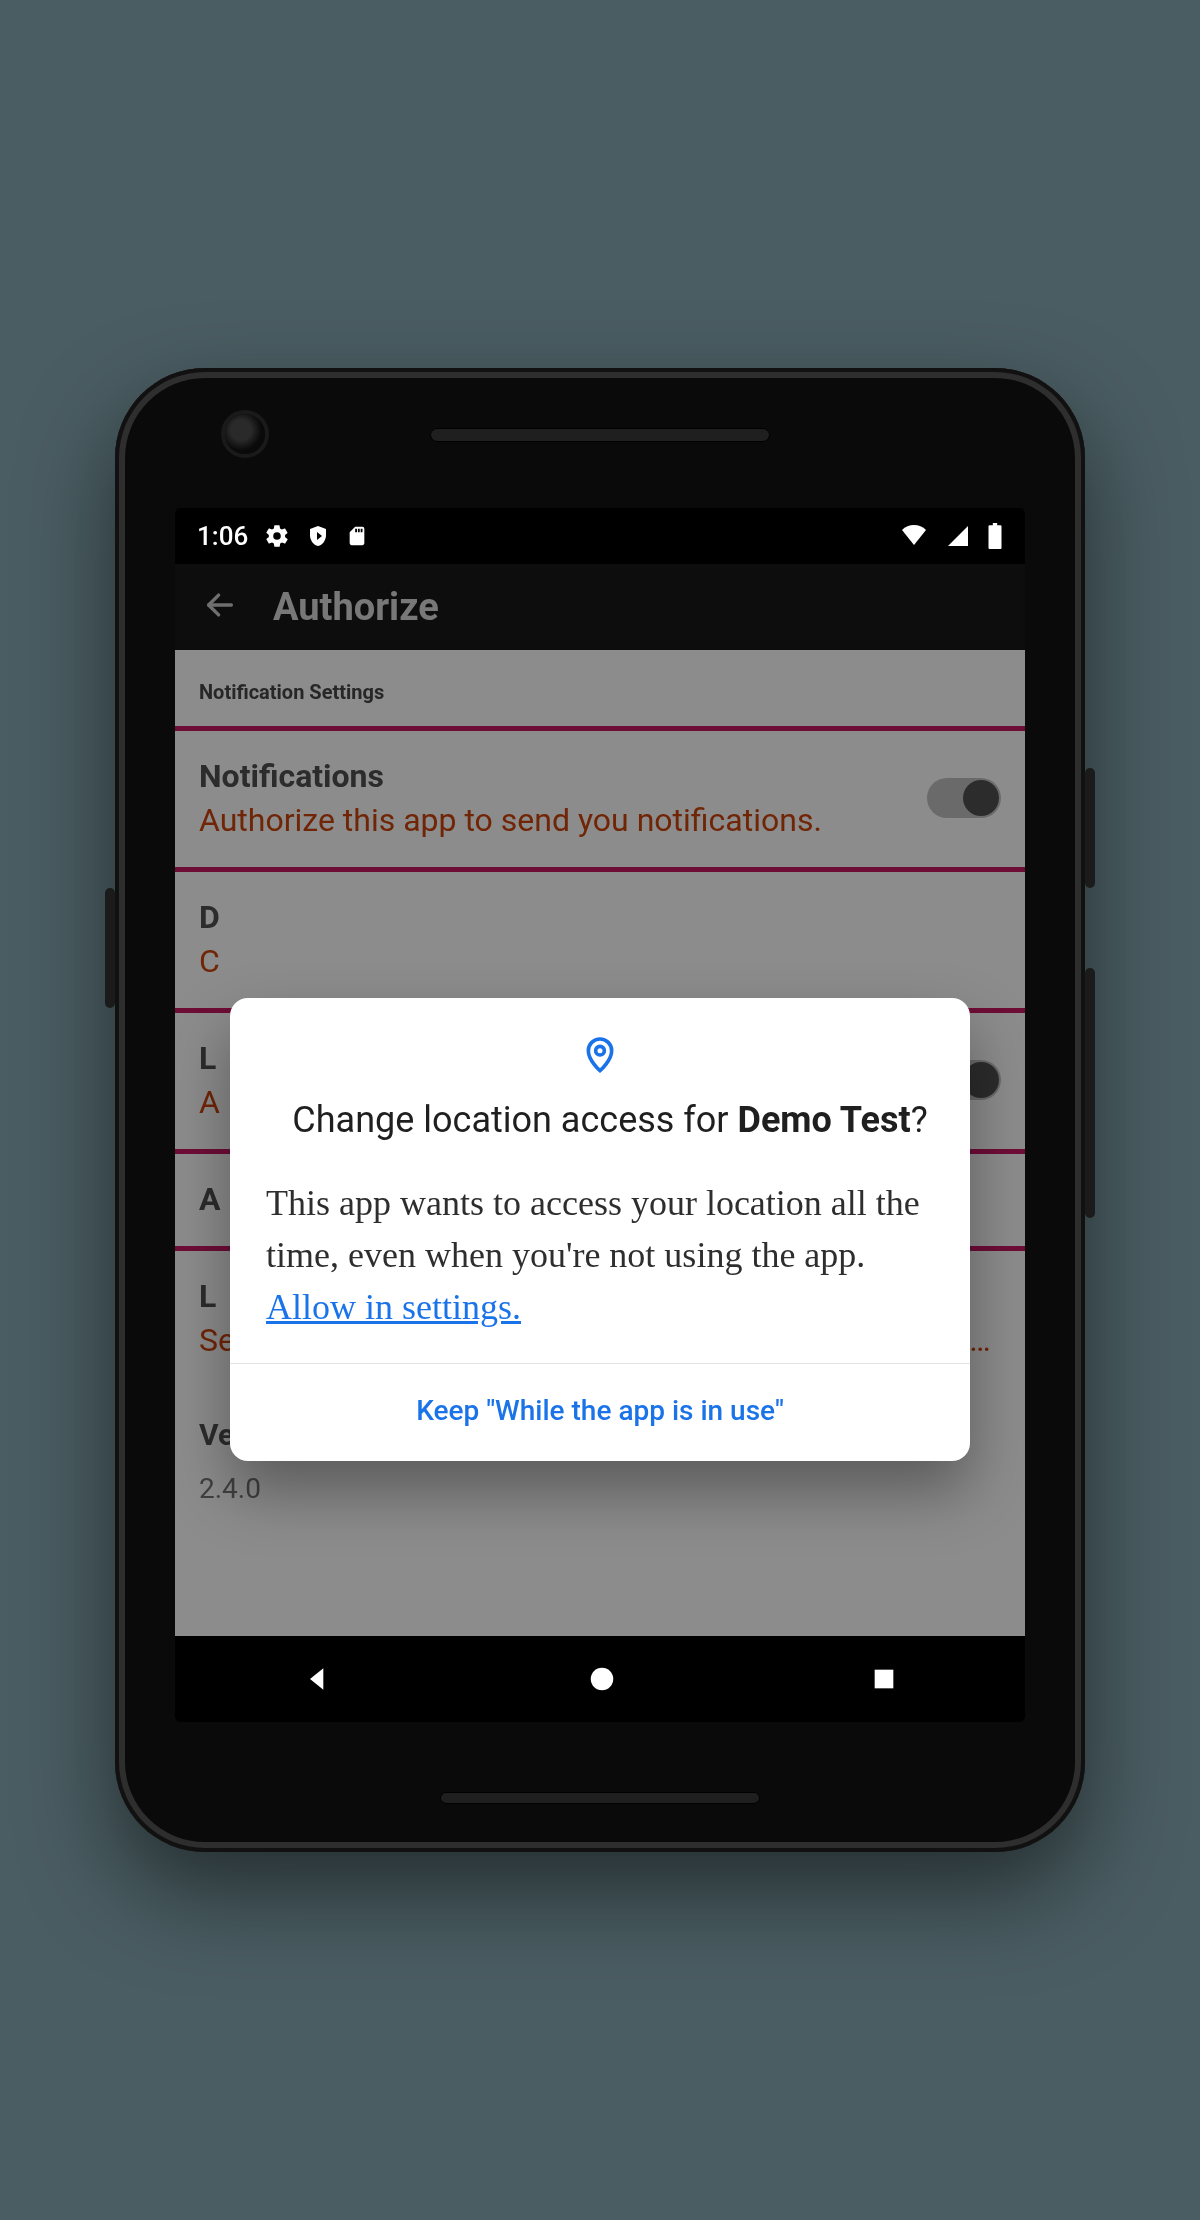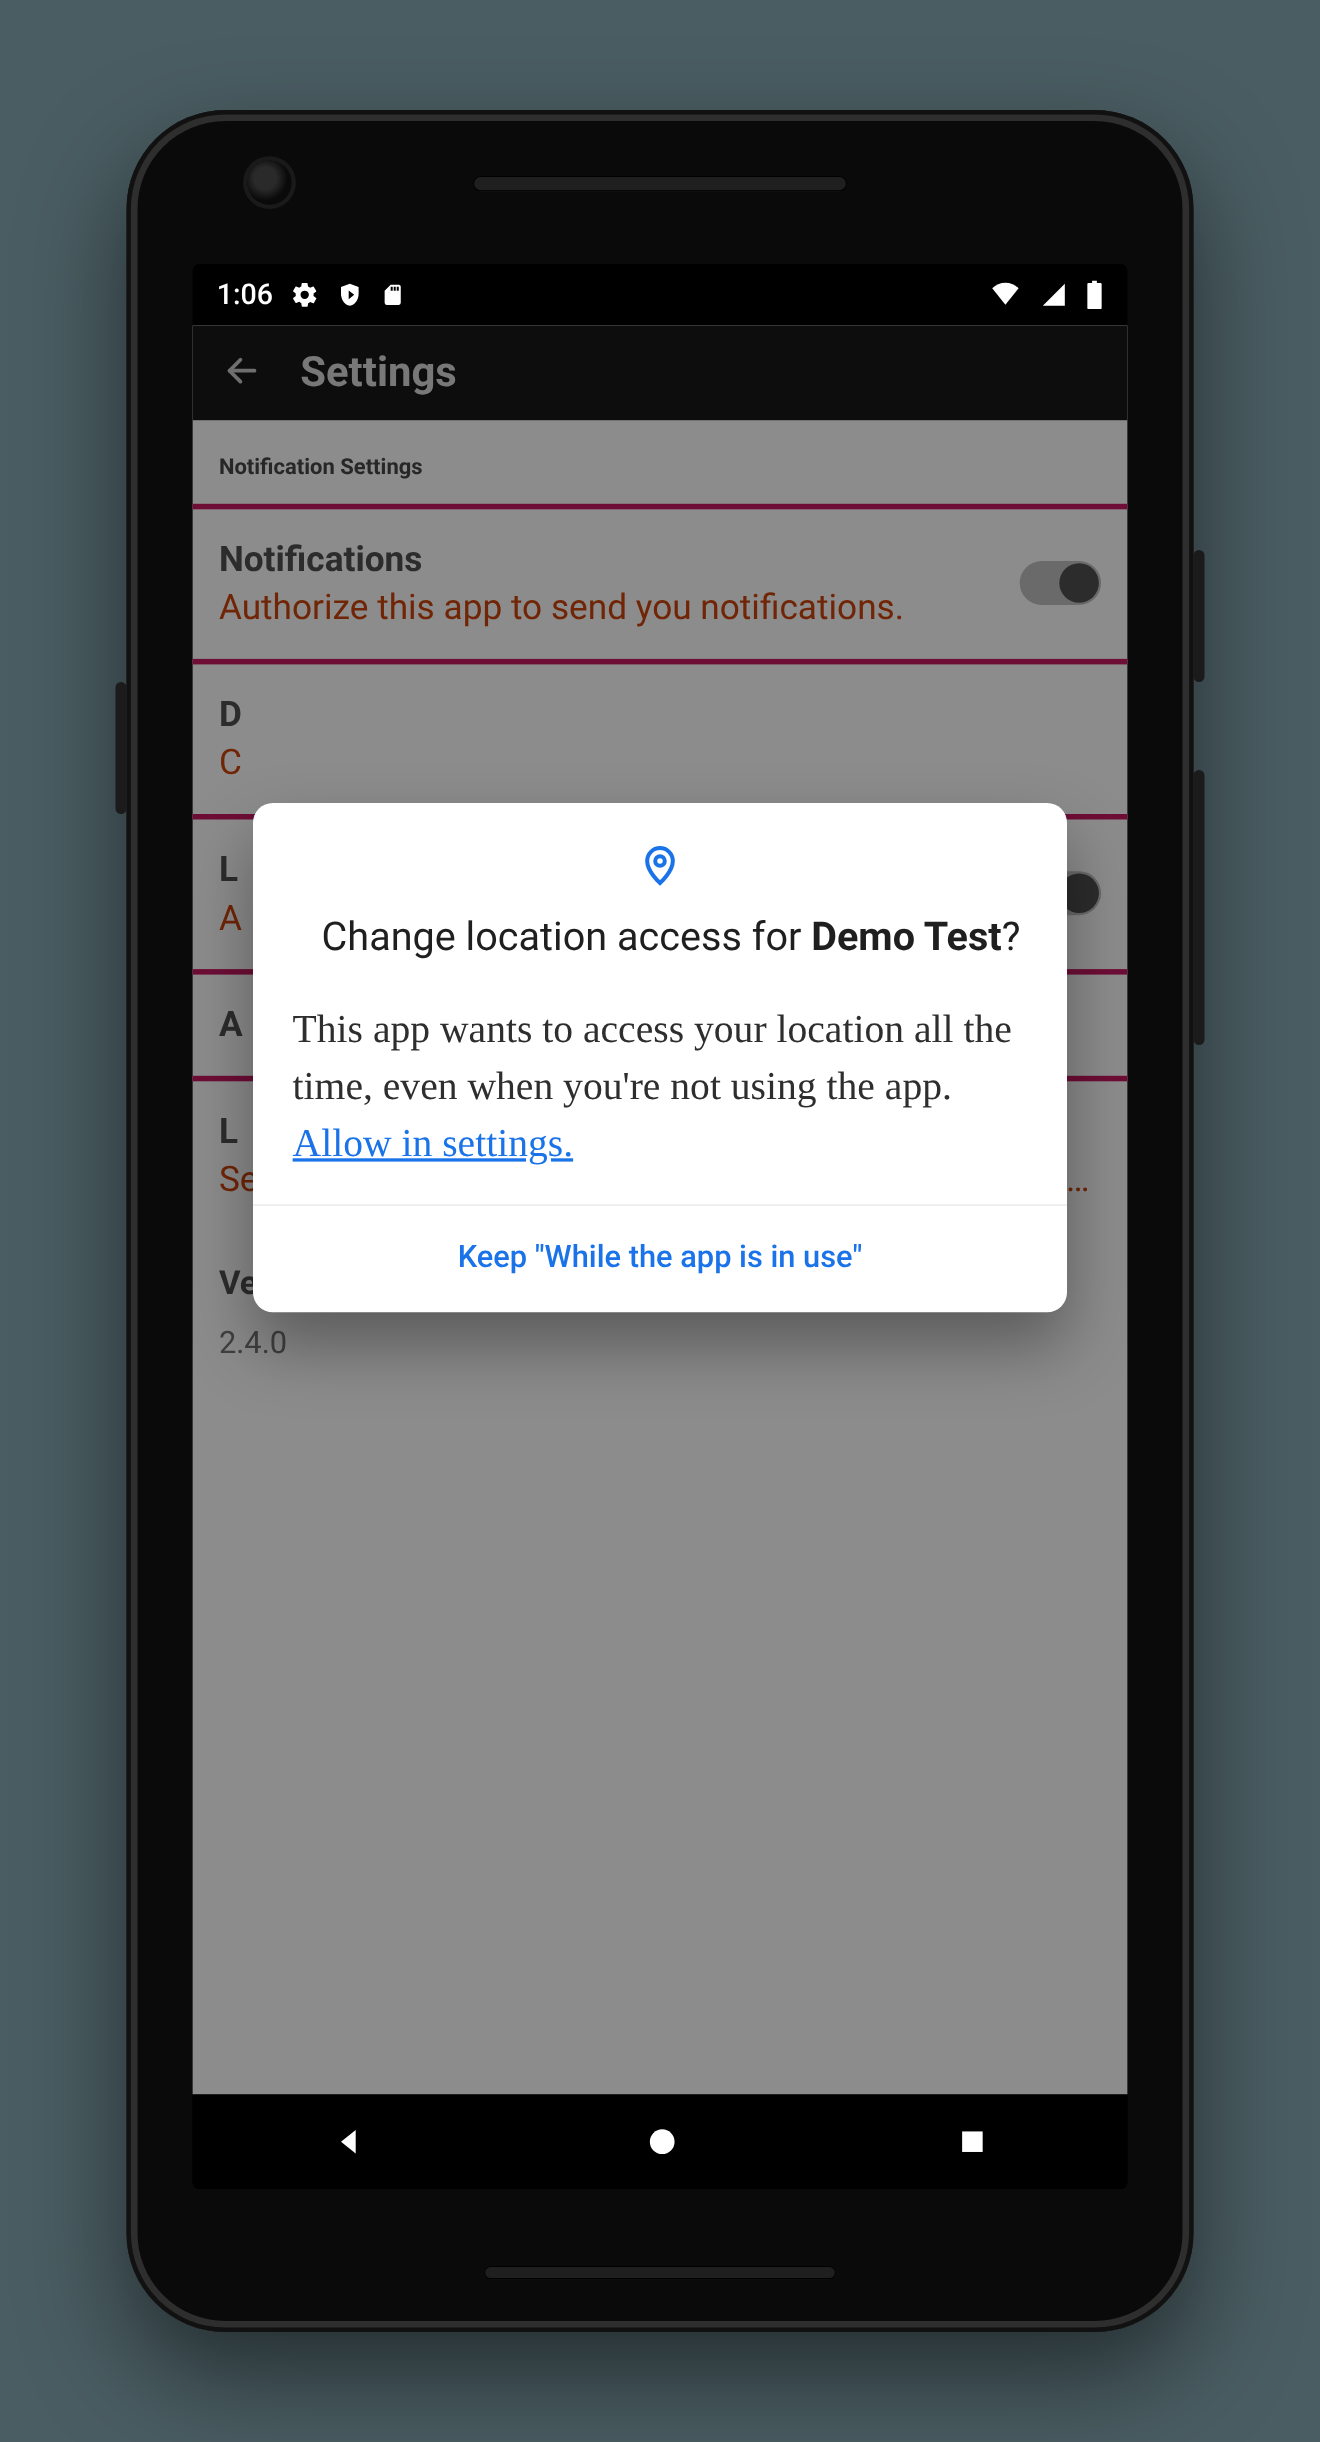--- a/index.html
+++ b/index.html
@@ -7,21 +7,21 @@
   body {
     background: #4a5d62;
     font-family: -apple-system, BlinkMacSystemFont, "Segoe UI", Roboto, Helvetica, Arial, sans-serif;
     display: flex;
     align-items: center;
     justify-content: center;
   }
   
   .phone {
     width: 970px;
-    height: 2020px;
+    height: 1484px;
     background: #0a0a0a;
     border-radius: 90px;
     position: relative;
     box-shadow: 0 40px 90px rgba(0,0,0,.5), inset 0 0 0 4px #111, inset 0 0 0 10px #2e2e2e;
   }
   .phone::before { 
     content:"";
     position:absolute; top:60px; left:50%; transform:translateX(-50%);
     width:340px; height:14px; background:#1f1f1f; border-radius:10px;
     box-shadow: inset 0 0 0 1px #000;
@@ -175,21 +175,21 @@
     </div>
 
     <div class="app">
       <div class="topbar">
         <span>
           <svg width="34" height="34" viewBox="0 0 24 24" fill="none" stroke="#bfbfbf" stroke-width="2.4" stroke-linecap="round" stroke-linejoin="round">
               <line x1="20" y1="12" x2="4" y2="12"></line>
               <polyline points="11 5 4 12 11 19"></polyline>
             </svg>
         </span>
-        <div class="title">Settings</div>
+        <div class="title">Authorize</div>
       </div>
 
       <div class="section-hdr">Notification Settings</div>
 
       <div class="row">
         <div class="texts">
           <div class="label">Notifications</div>
           <div class="sub">Authorize this app to send you notifications.</div>
         </div>
         <div class="toggle">

